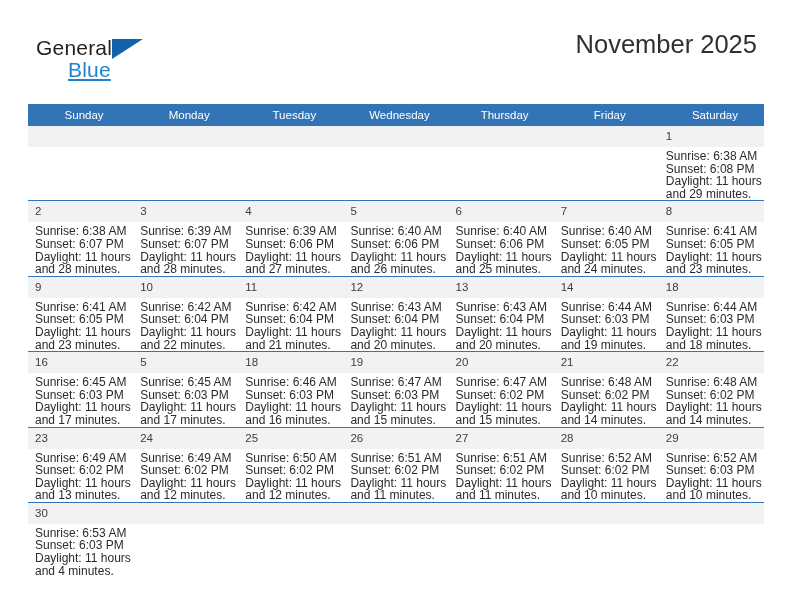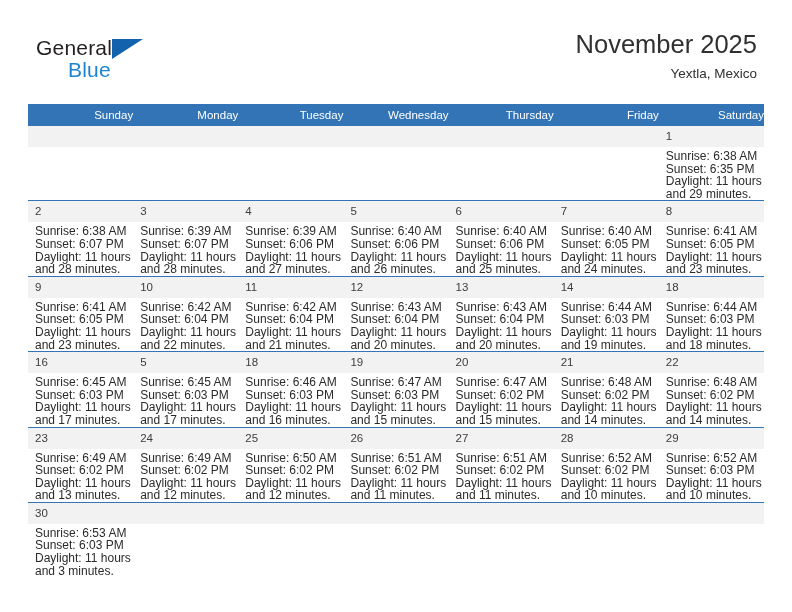--- a/index.html
+++ b/index.html
@@ -54,35 +54,35 @@
     border-left: 31px solid #1362ad;
     border-bottom: 20px solid transparent;
   }
   .logo-blue {
     position: absolute;
     left: 32px;
     top: 22px;
     font-size: 21px;
     letter-spacing: 0.2px;
     color: #1d85d0;
+    text-decoration: underline;
   }
   .logo-bar {
     position: absolute;
     left: 26px;
     top: 21px;
     width: 3px;
     height: 24px;
     background: #ffffff;
   }
 
   .title-block {
     position: absolute;
     right: 0;
     top: 0;
-    text-align: right;
   }
   .title {
     font-size: 25.5px;
     color: #303030;
     line-height: 32px;
     white-space: nowrap;
   }
   .subtitle {
     font-size: 13.5px;
     color: #303030;
@@ -98,21 +98,21 @@
     top: 104px;
     width: 736px;
     border-collapse: collapse;
     table-layout: fixed;
   }
   .calendar th {
     background: #3274b5;
     color: #ffffff;
     font-size: 11.5px;
     font-weight: normal;
-    text-align: right;
+    text-align: center;
     padding: 5px 0 5px 7px;
     height: 11px;
     border: none;
   }
   .calendar td {
     vertical-align: top;
     padding: 0;
     border-top: 1px solid #3274b5;
     width: 105.14px;
     height: 71px;
@@ -150,21 +150,20 @@
 
     <div class="logo">
       <span class="logo-general">General</span>
       <span class="logo-tri"></span>
       <span class="logo-bar"></span>
       <span class="logo-blue">Blue</span>
     </div>
 
     <div class="title-block">
       <div class="title">November 2025</div>
-      <div class="subtitle">Yextla, Mexico</div>
     </div>
 
   </div>
 
   <table class="calendar">
     <thead>
       <tr>
         <th>Sunday</th>
         <th>Monday</th>
         <th>Tuesday</th>
@@ -191,21 +190,21 @@
           <td class="empty">
             <div class="daynum"></div>
           </td>
           <td class="empty">
             <div class="daynum"></div>
           </td>
           <td>
             <div class="daynum">1</div>
             <div class="info">
               <div>Sunrise: 6:38 AM</div>
-              <div>Sunset: 6:35 PM</div>
+              <div>Sunset: 6:08 PM</div>
               <div>Daylight: 11 hours</div>
               <div>and 29 minutes.</div>
             </div>
           </td>
         </tr>
         <tr class="week">
           <td>
             <div class="daynum">2</div>
             <div class="info">
               <div>Sunrise: 6:38 AM</div>
@@ -464,21 +463,21 @@
             </div>
           </td>
         </tr>
         <tr class="week">
           <td>
             <div class="daynum">30</div>
             <div class="info">
               <div>Sunrise: 6:53 AM</div>
               <div>Sunset: 6:03 PM</div>
               <div>Daylight: 11 hours</div>
-              <div>and 3 minutes.</div>
+              <div>and 4 minutes.</div>
             </div>
           </td>
           <td class="empty">
             <div class="daynum"></div>
           </td>
           <td class="empty">
             <div class="daynum"></div>
           </td>
           <td class="empty">
             <div class="daynum"></div>

